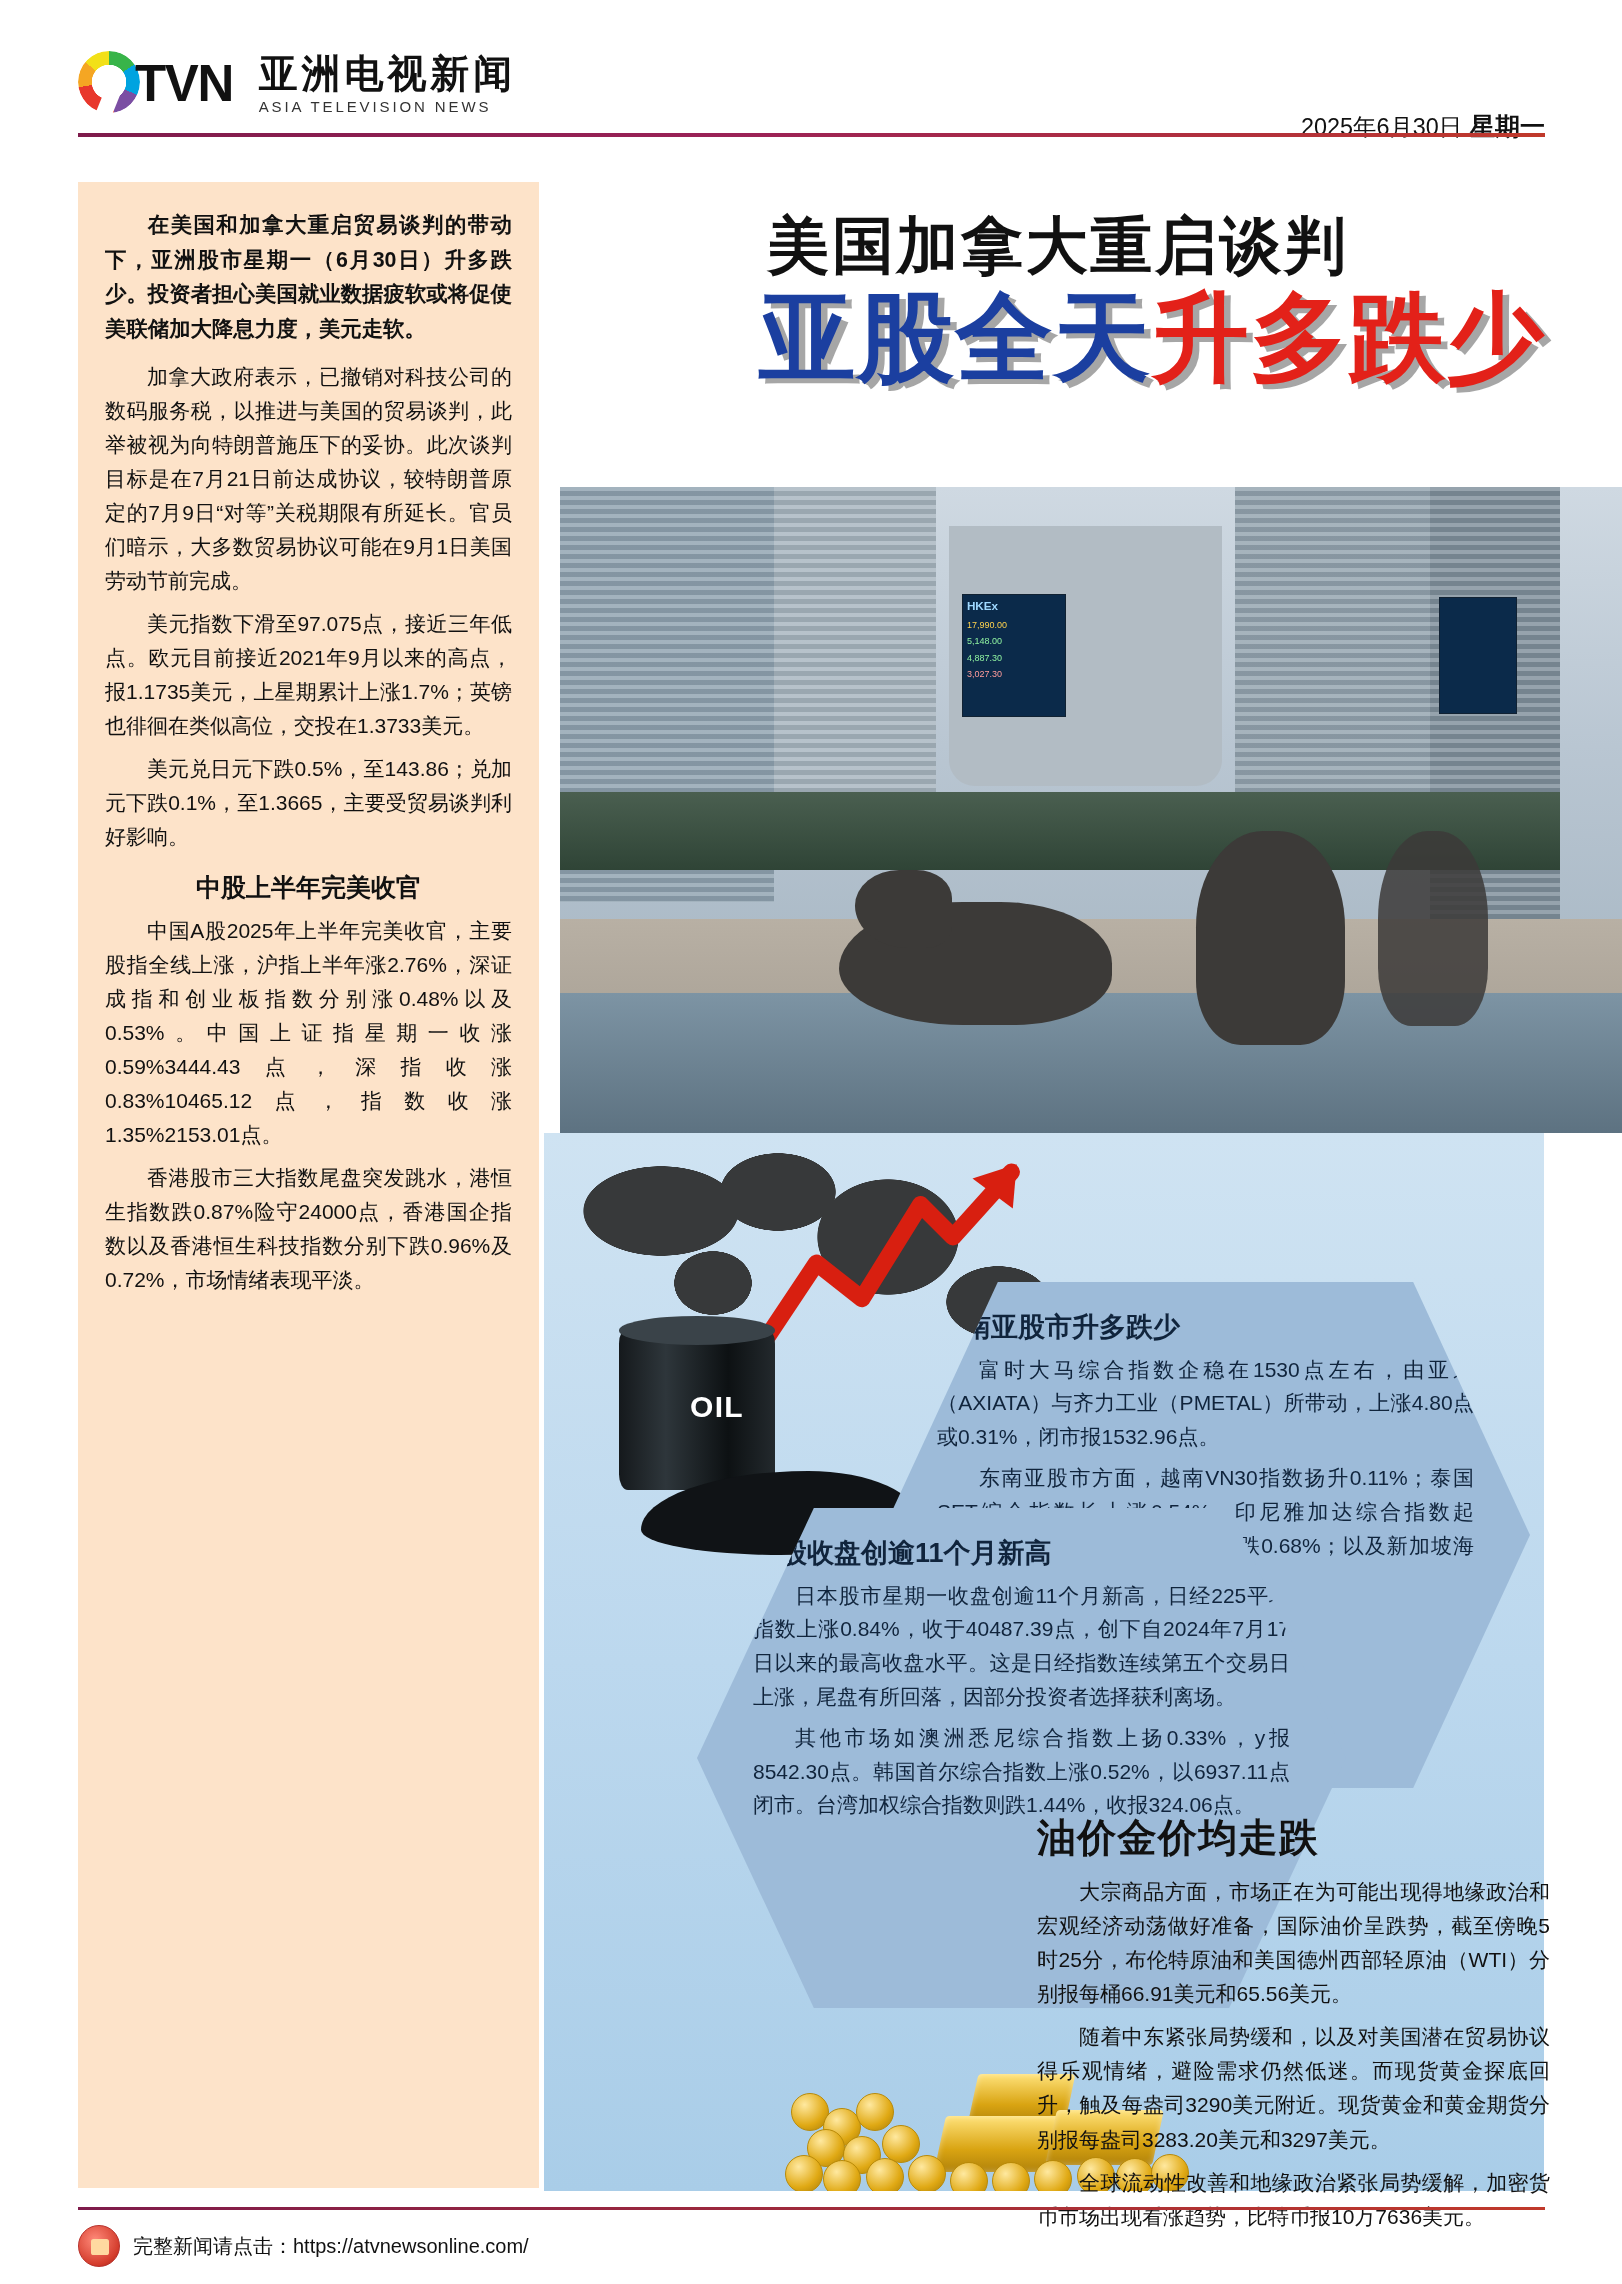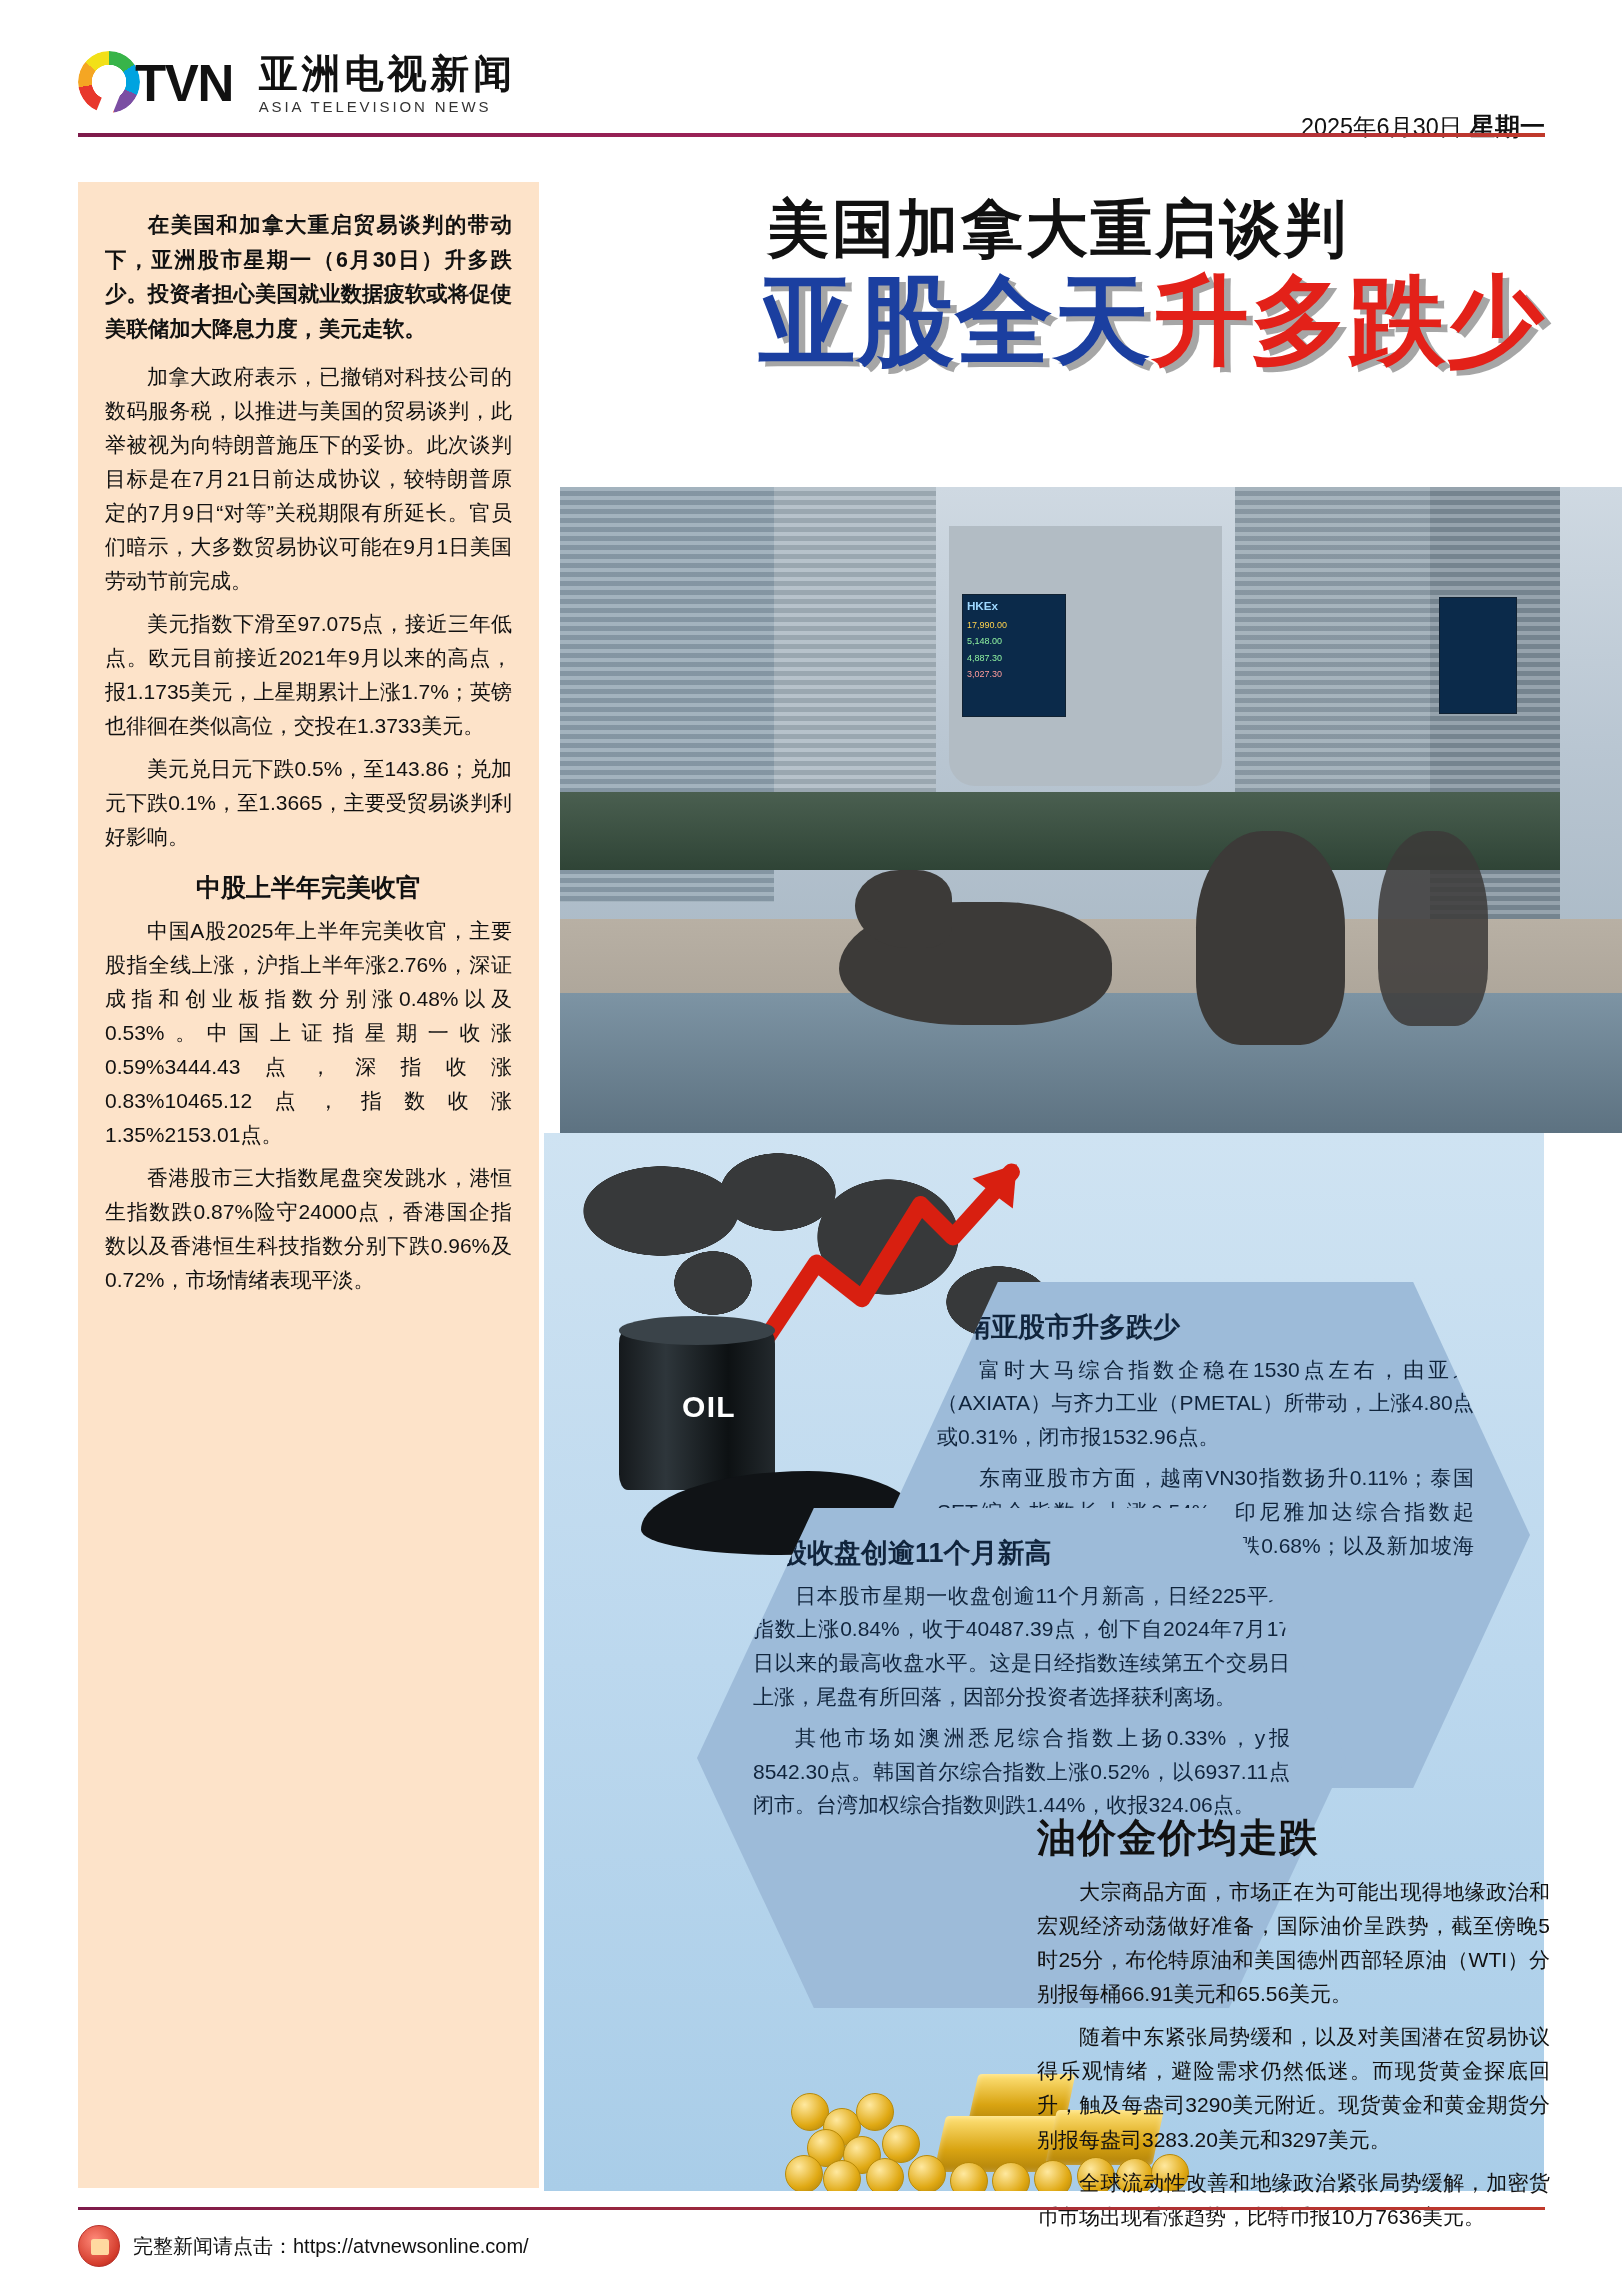--- a/index.html
+++ b/index.html
@@ -79,21 +79,21 @@
     font-size:21px; line-height:1.62; color:#111;
     text-align:justify; text-indent:2em; margin:0 0 9px 0;
   }
   .sub-head {
     font-size:25px; font-weight:bold; text-align:center;
     margin:17px 0 10.4px 0; color:#111;
   }
 
   
   .headline-zone {
-    position:absolute; left:571px; top:195px; width:974px; height:279px;
+    position:absolute; left:571px; top:212px; width:974px; height:279px;
   }
   .head-line1 {
     text-align:center; font-size:62px; font-weight:bold; letter-spacing:2.6px;
     color:#111; line-height:1.1;
     font-family:"Liberation Sans",sans-serif;
   }
   .head-line2 {
     text-align:right; margin-top:9px; line-height:1;
     font-size:97px; font-weight:bold; letter-spacing:1.3px;
     font-family:"Liberation Sans",sans-serif;
@@ -152,21 +152,21 @@
   .oil-barrel {
     position:absolute; left:75px; top:195px; width:156px; height:162px;
     background:linear-gradient(to right,#15191c,#2e363b 30%,#0d1113 70%,#23292d);
     border-radius:9px/15.6px;
   }
   .oil-barrel:before {
     content:""; position:absolute; left:0; top:-11.7px; width:156px; height:28.6px;
     background:#3a4349; border-radius:50%;
   }
   .oil-label {
-    position:absolute; left:0; top:62px; width:180px; text-align:center;
+    position:absolute; left:8px; top:62px; width:180px; text-align:center;
     color:#fff; font-size:30px; font-weight:bold; letter-spacing:1.3px;
   }
   .oil-spill {
     position:absolute; left:97px; top:338px; width:279px; height:84px;
     background:#101316; border-radius:60% 40% 50% 50%/70% 60% 40% 30%;
   }
   .arrow-up {
     position:absolute; left:214px; top:26px; width:273px; height:195px;
   }
 

